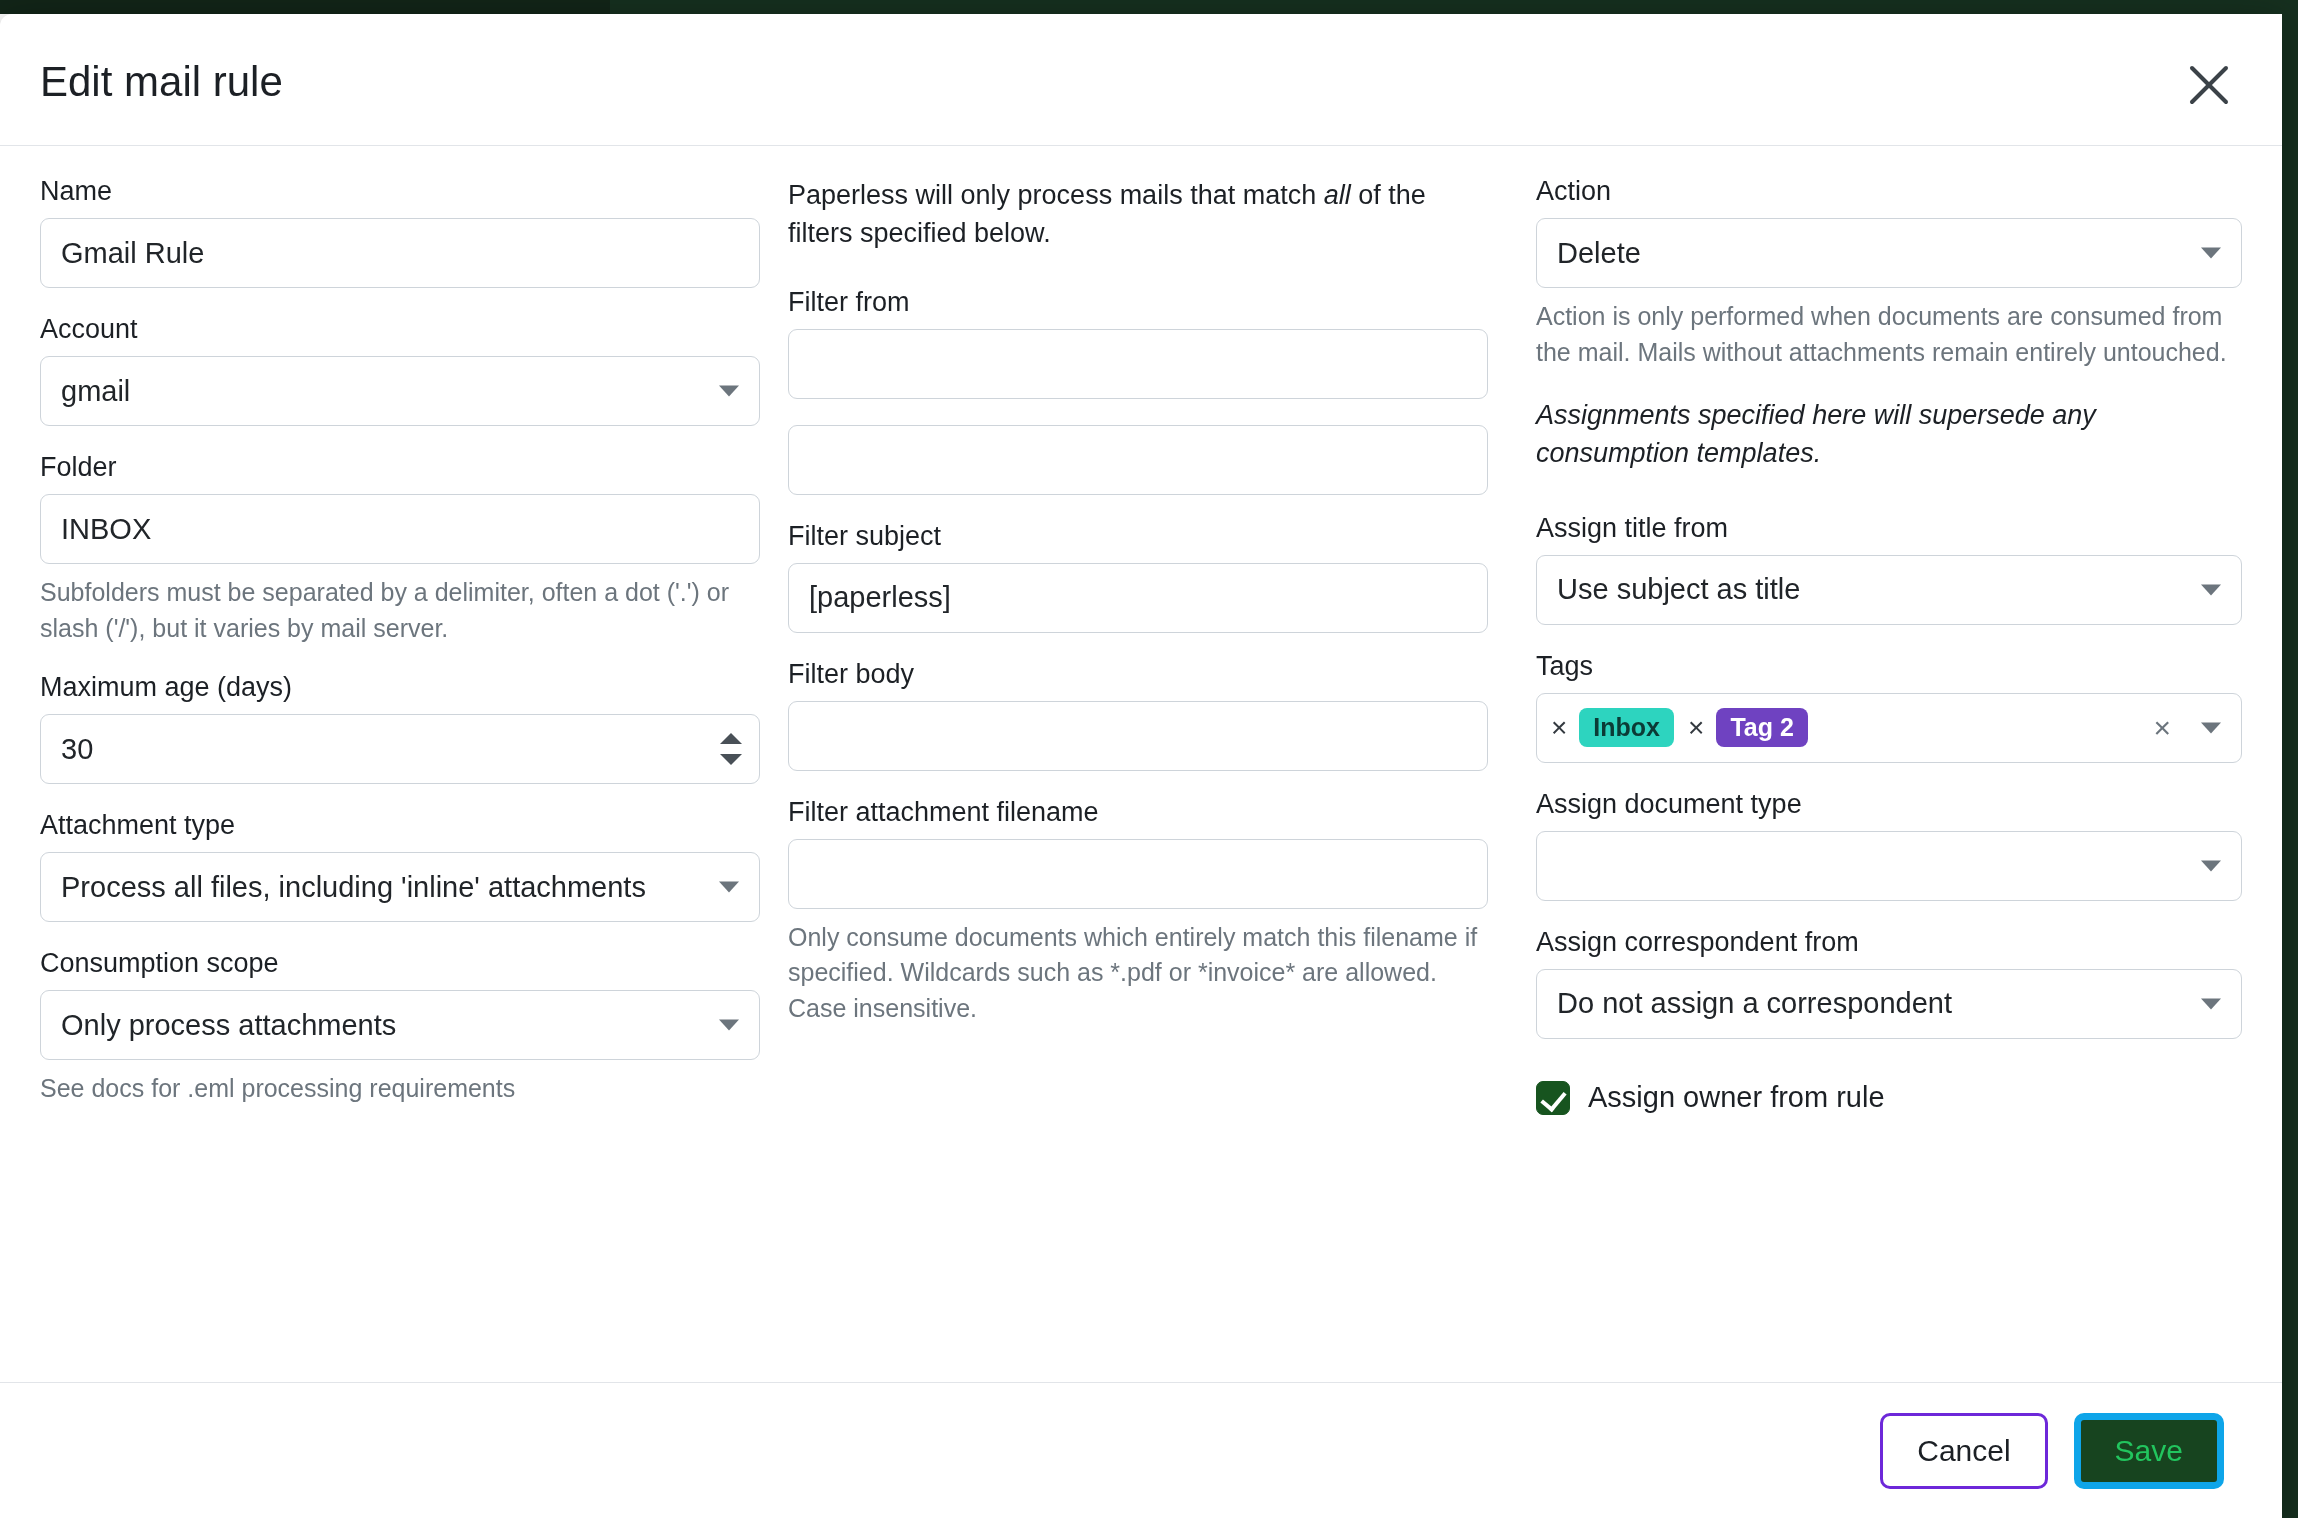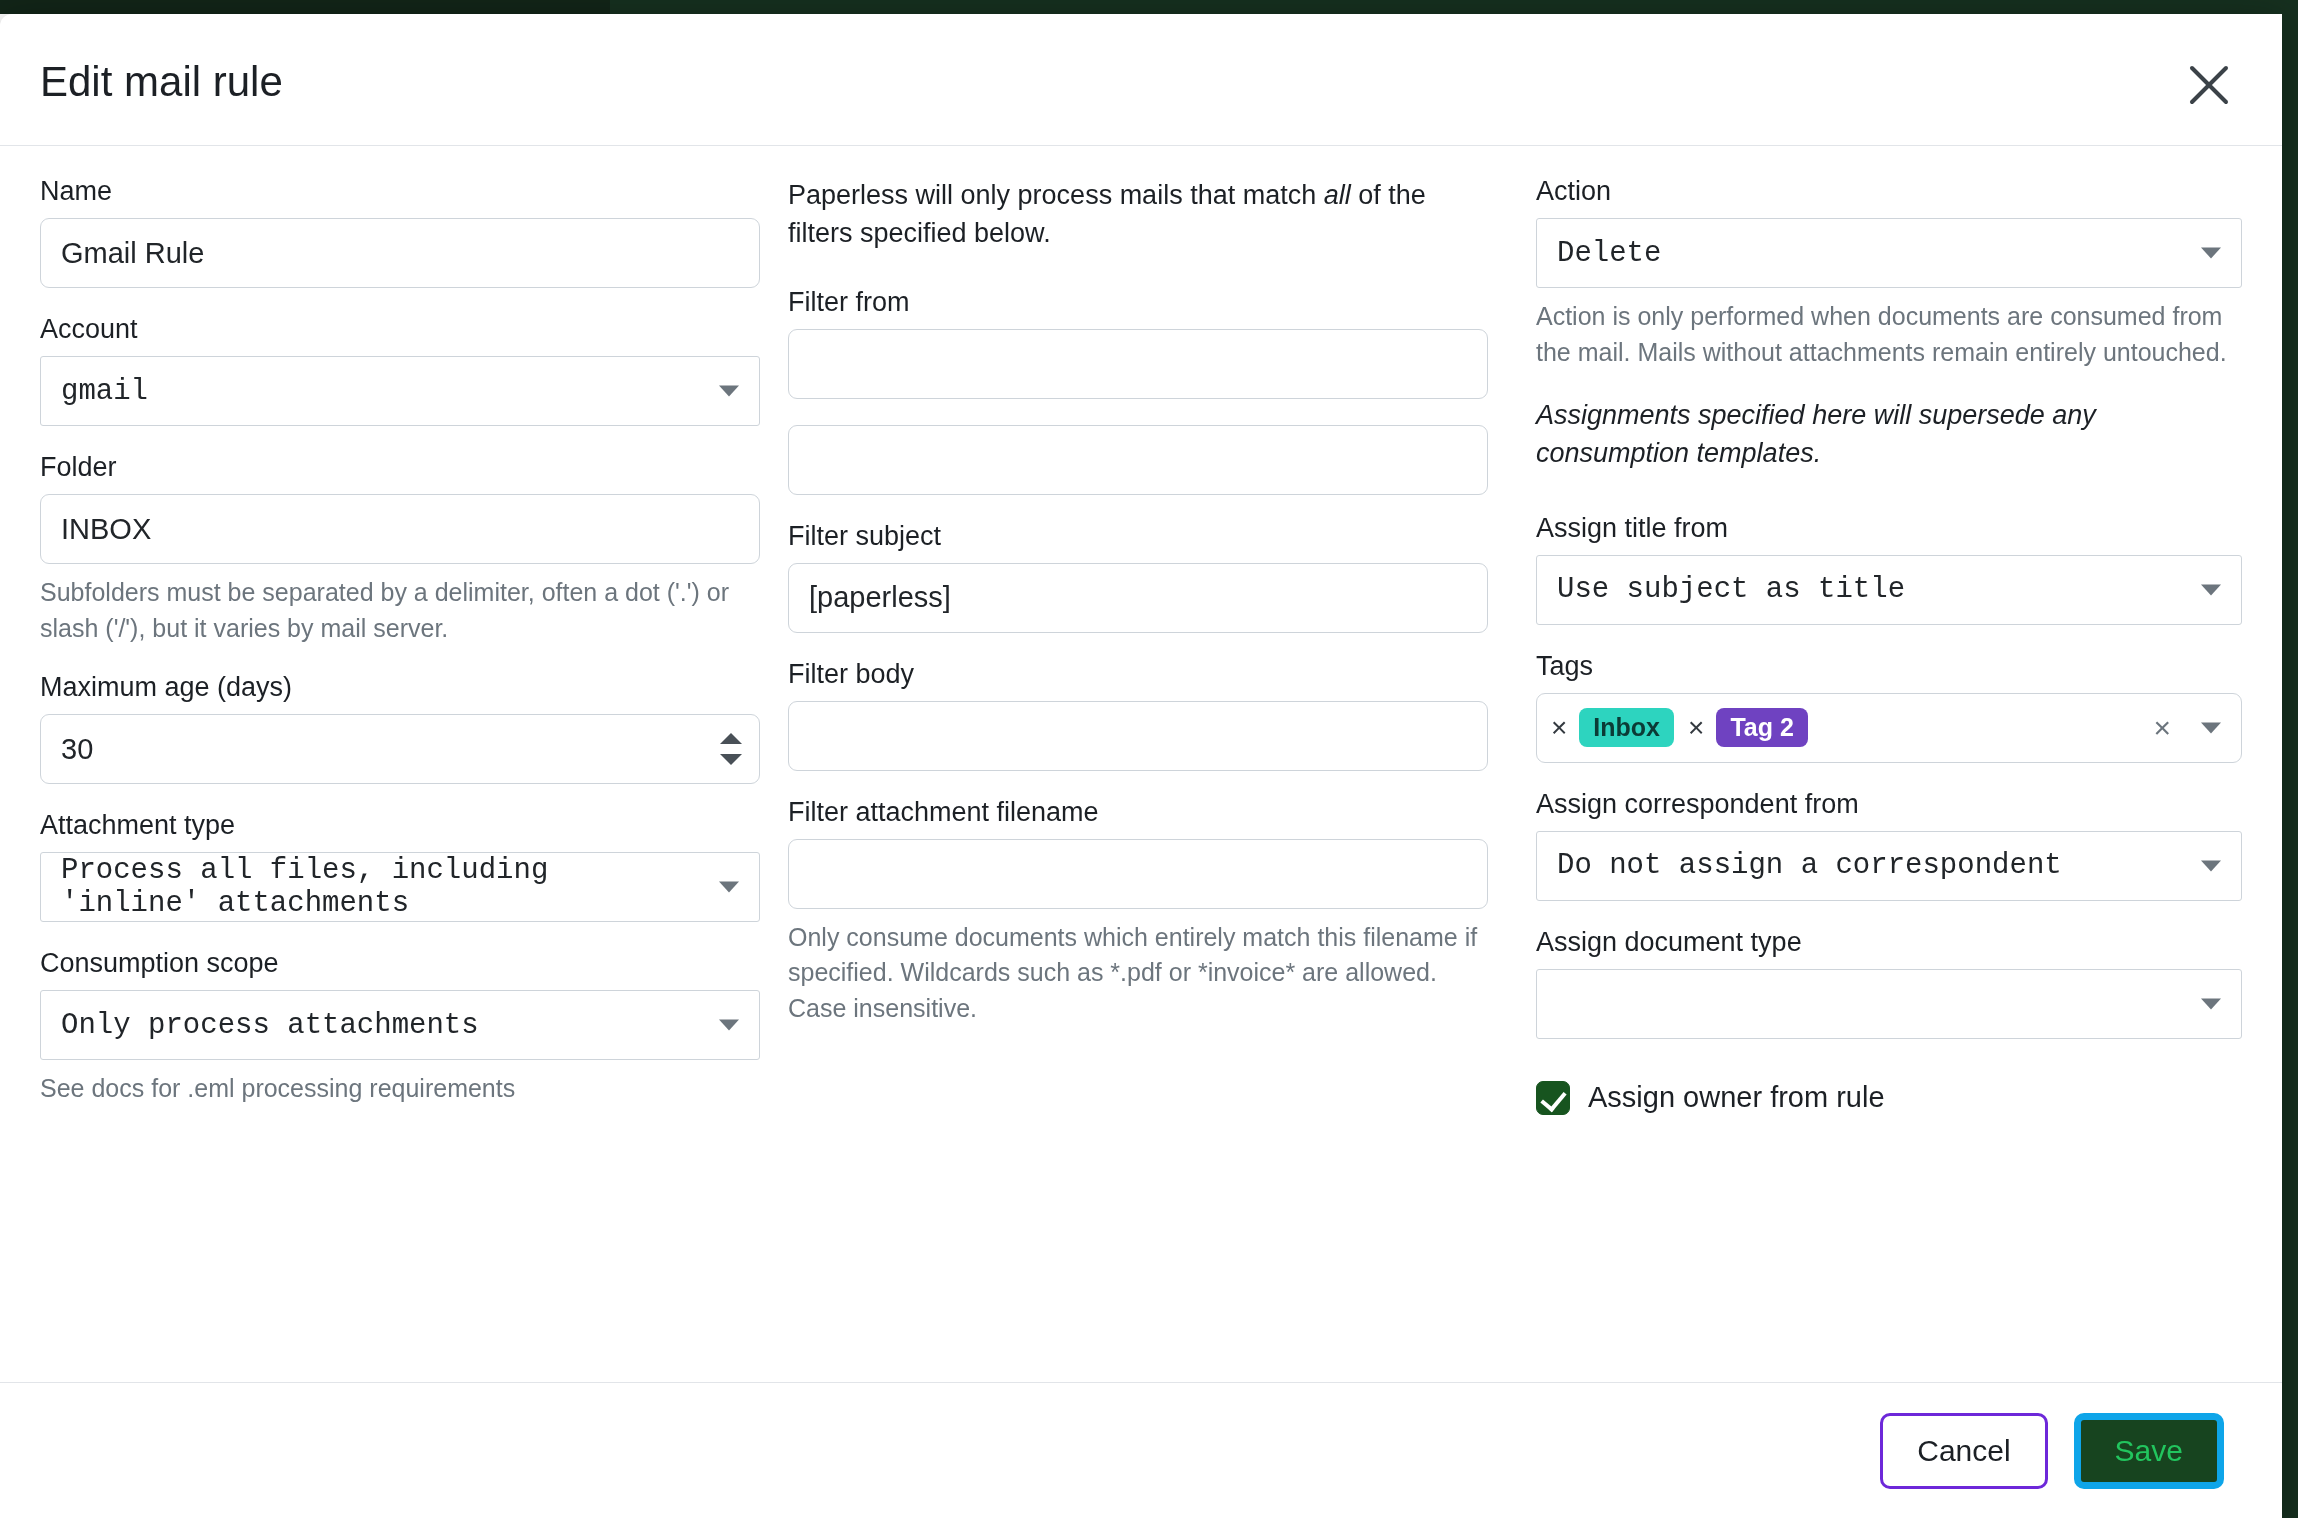--- a/index.html
+++ b/index.html
@@ -89,26 +89,26 @@
   .field-label {
     font-size: 27px;
     color: #1c2025;
     margin-bottom: 11px;
     display: block;
   }
   .input, .select {
     width: 100%;
     height: 70px;
     border: 1px solid #ced4da;
-    border-radius: 3px;
+    border-radius: 9px;
     font-size: 29px;
     color: #212529;
     padding: 0 20px;
     background: #ffffff;
-    font-family: Liberation Mono, monospace;
+    font-family: Liberation Sans, sans-serif;
     display: flex;
     align-items: center;
   }
   .input-plain {
     width: 100%;
     height: 70px;
     border: 1px solid #ced4da;
     border-radius: 9px;
     font-size: 29px;
     color: #212529;
@@ -429,31 +429,31 @@
           <span class="tag-chip">
             <span class="tag-x">×</span>
             <span class="tag-pill" style="background:#6f42c1;color:#ffffff;">Tag 2</span>
           </span>
           <span class="tags-clear">×</span>
           <span class="tags-caret"></span>
         </div>
       </div>
 
       <div class="group">
+        <label class="field-label">Assign document type</label>
+        <div class="select">
+          <span></span>
+          <span class="caret"></span>
+        </div>
+      </div>
+
+      <div class="group">
         <label class="field-label">Assign correspondent from</label>
         <div class="select">
           <span>Do not assign a correspondent</span>
-          <span class="caret"></span>
-        </div>
-      </div>
-
-      <div class="group">
-        <label class="field-label">Assign document type</label>
-        <div class="select">
-          <span></span>
           <span class="caret"></span>
         </div>
       </div>
 
       <div class="check-row">
         <span class="checkbox"></span>
         <span class="check-label">Assign owner from rule</span>
       </div>
 
     </div>

